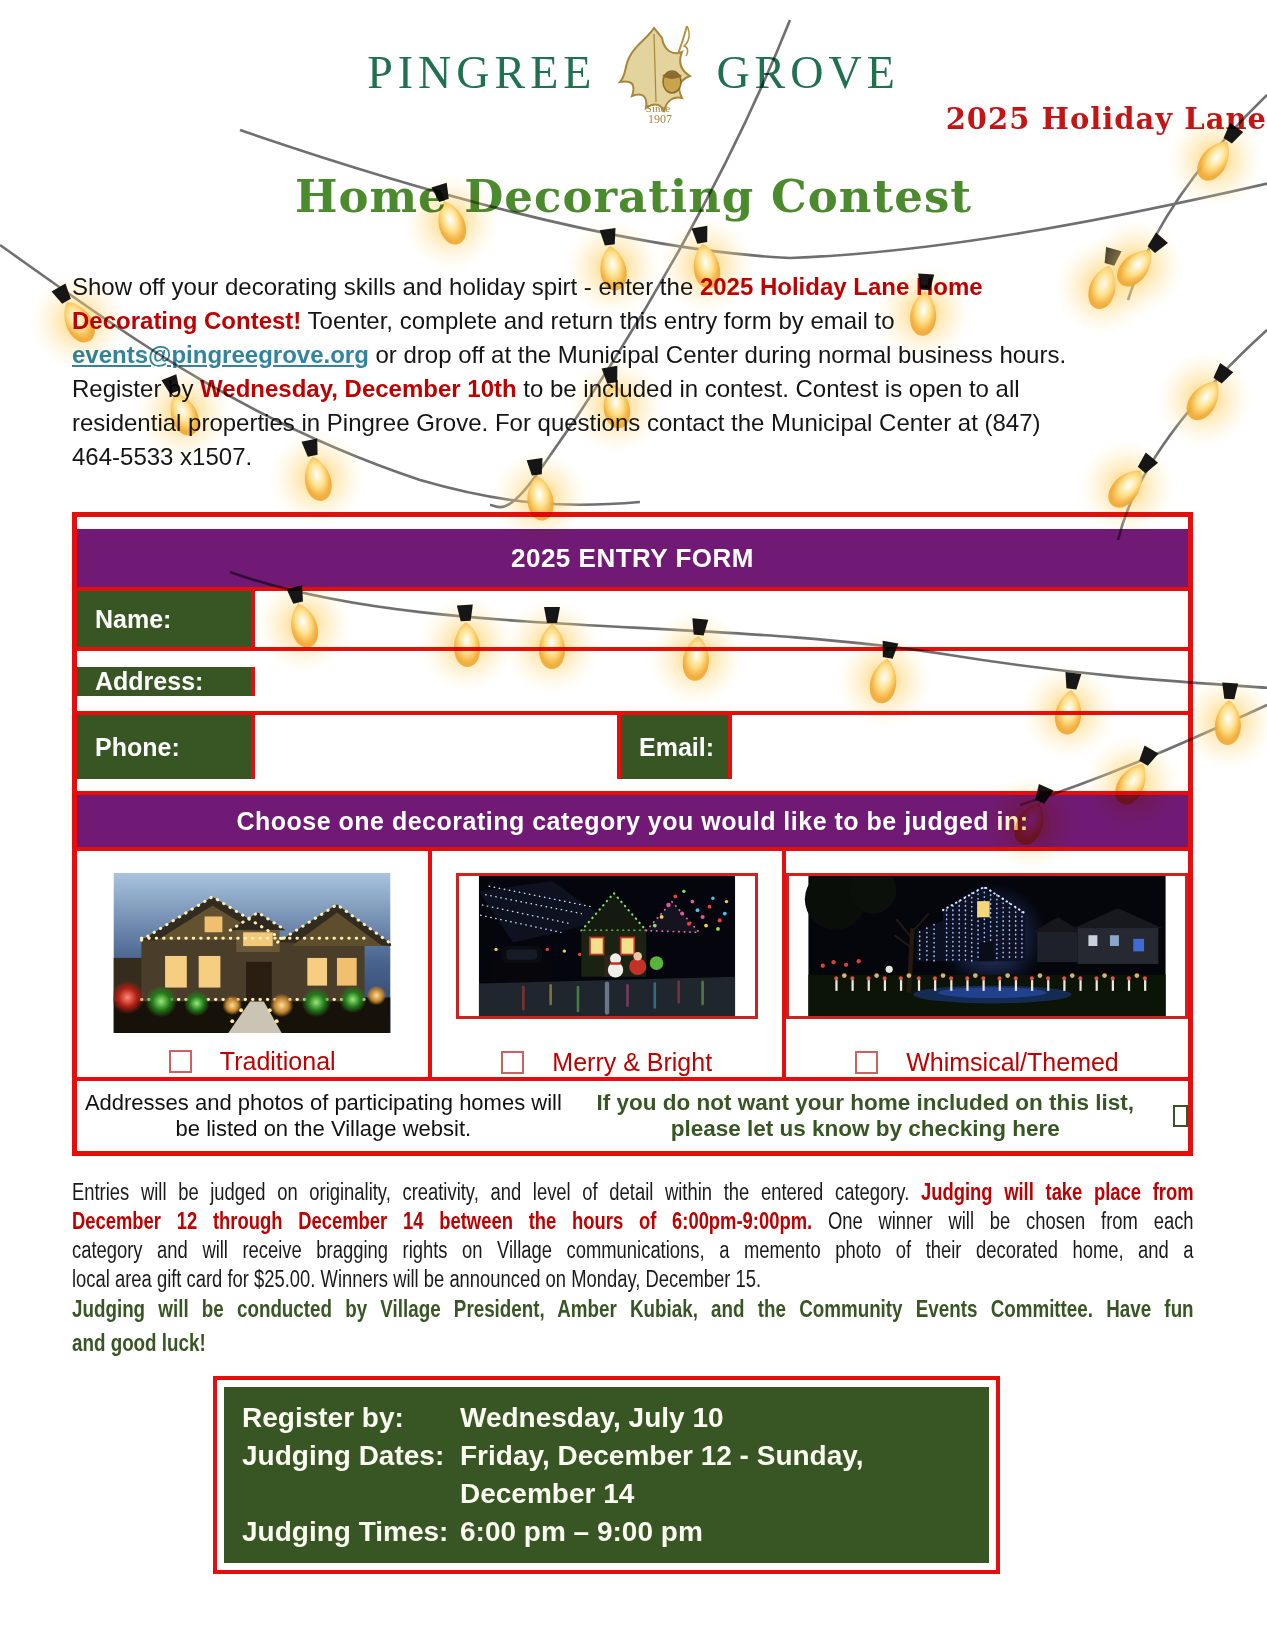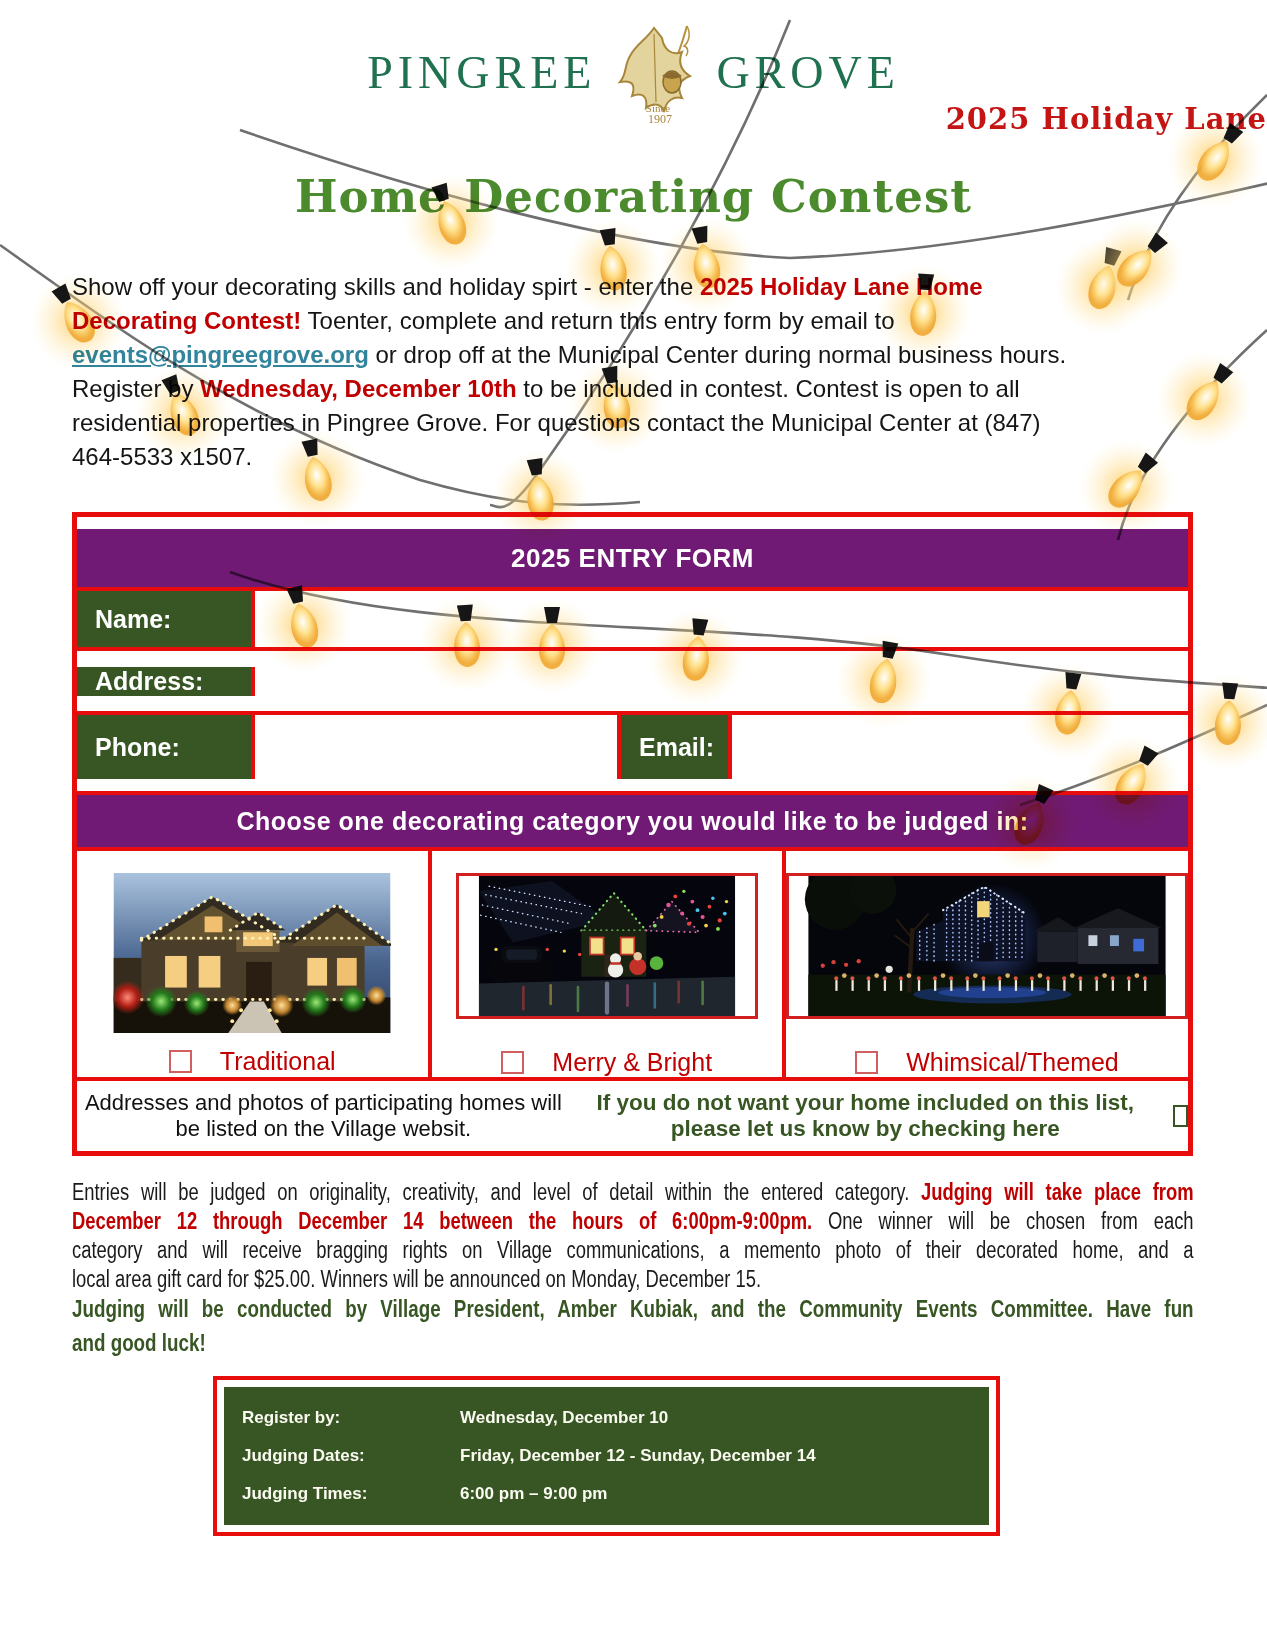--- a/index.html
+++ b/index.html
@@ -52,21 +52,21 @@
   
   .details{position:absolute;left:72px;top:1178px;width:1402px;z-index:2;font-size:23px;
            line-height:29px;color:#1a1a1a;transform:scaleX(0.8);transform-origin:left top;}
   .details .j, .committee .j{text-align:justify;text-align-last:justify;}
   .committee{position:absolute;left:72px;top:1292px;width:1402px;z-index:2;font-size:23.5px;
              line-height:34px;color:#375623;font-weight:bold;transform:scaleX(0.8);transform-origin:left top;}
   
   .sched{position:absolute;left:213px;top:1376px;width:787px;z-index:2;border:4px solid #E80D0D;
          background:#fff;padding:7px;box-sizing:border-box;}
   .sched-inner{background:#375623;padding:12px 10px 12px 18px;}
-  .sched-row{display:flex;color:#FBFBF2;font-weight:bold;font-size:17px;line-height:38px;}
+  .sched-row{display:flex;color:#FBFBF2;font-weight:bold;font-size:28px;line-height:38px;}
   .sched-lbl{width:218px;flex:0 0 218px;}
   
   .lights{position:absolute;inset:0;z-index:40;pointer-events:none;mix-blend-mode:multiply;}
 </style>
 </head>
 <body>
 
 <div class="page">
 
   <div class="logo-row">
@@ -408,21 +408,21 @@
 
   <div class="committee">
     <div class="j">Judging will be conducted by Village President, Amber Kubiak, and the Community Events Committee. Have fun</div>
     <div>and good luck!</div>
   </div>
 
   <div class="sched">
     <div class="sched-inner">
       <div class="sched-row">
         <span class="sched-lbl">Register by:</span>
-        <span>Wednesday, December 10</span>
+        <span>Wednesday, July 10</span>
       </div>
       <div class="sched-row">
         <span class="sched-lbl">Judging Dates:</span>
         <span>Friday, December 12 - Sunday, December 14</span>
       </div>
       <div class="sched-row">
         <span class="sched-lbl">Judging Times:</span>
         <span>6:00 pm – 9:00 pm</span>
       </div>
     </div>

